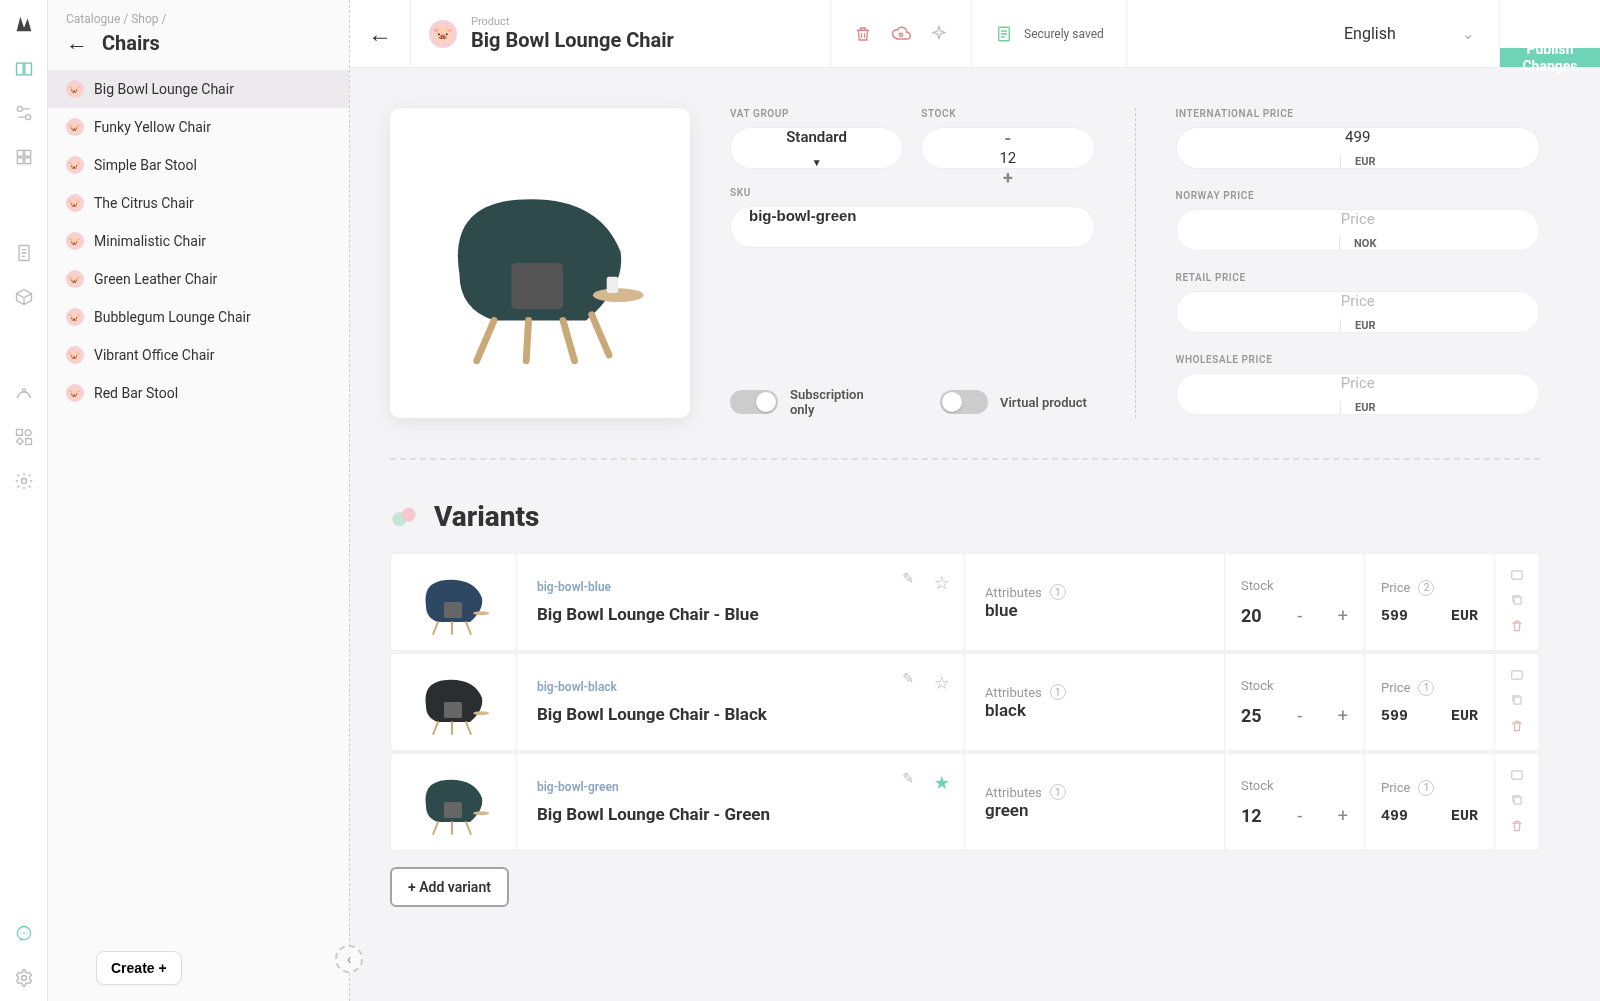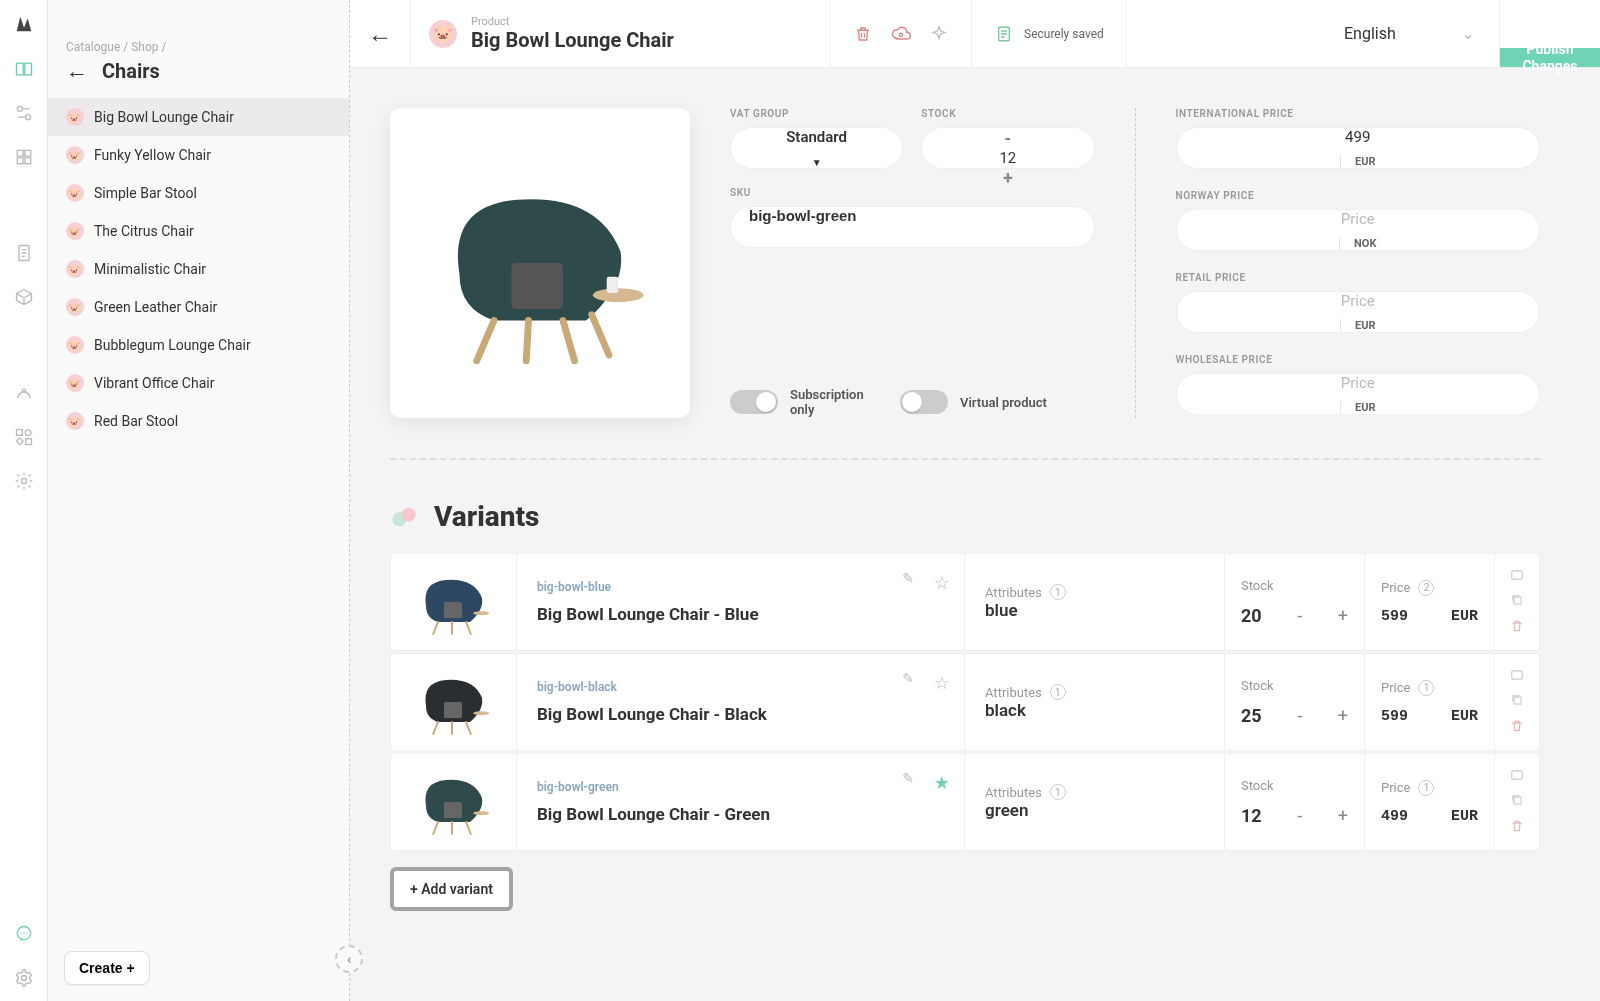--- a/index.html
+++ b/index.html
@@ -8,31 +8,31 @@
 
 
 .rail { width: 48px; background: #fff; border-right: 1px solid #e5e5e8; display: flex; flex-direction: column; align-items: center; padding: 12px 0; gap: 22px; }
 .rail .logo { width: 24px; height: 24px; display:flex; align-items:center; justify-content:center; }
 .rail-icon { width: 22px; height: 22px; display:flex; align-items:center; justify-content:center; color:#bbb; cursor:pointer; }
 .rail-icon.active { color:#6fc9b0;}
 .rail-spacer { flex:1; }
 
 
 .leftpanel { width: 302px; background:#fafafa; border-right: 1px dashed #ccc; position: relative; display:flex; flex-direction:column; }
-.lp-header { padding: 12px 18px 8px; margin-top: 28px; }
+.lp-header { padding: 12px 18px 8px; }
 .breadcrumb { font-size: 12px; color:#aaa; }
 .lp-title-row { display:flex; align-items:center; gap:14px; margin-top:4px;}
 .lp-title { font-size:20px; font-weight:700; color:#333;}
 .back-arrow { font-size:22px; color:#333; cursor:pointer; }
 .lp-list { margin-top: 6px; }
 .lp-item { display:flex; align-items:center; gap:10px; padding: 10px 18px; font-size:14px; color:#333; cursor:pointer;}
 .lp-item.active { background:#eceaec; }
 .piggy { width:18px; height:18px; border-radius:50%; background:#f7d0d6; display:inline-flex; align-items:center; justify-content:center; font-size:10px; }
 .lp-footer { margin-top:auto; padding:16px; }
-.create-btn { background:#fff; border:1px solid #ddd; border-radius:8px; padding:8px 14px; font-weight:600; cursor:pointer; font-size:14px; box-shadow:0 1px 2px rgba(0,0,0,0.04);}
+.create-btn { background:#fff; border:1px solid #ddd; border-radius:8px; padding:8px 14px; font-weight:600; cursor:pointer; font-size:14px; box-shadow:0 1px 2px rgba(0,0,0,0.04);margin-left:32px;}
 .collapse-handle { position:absolute; right:-14px; bottom:28px; width:28px; height:28px; border:2px dashed #ccc; border-radius:50%; background:#fafafa; display:flex; align-items:center; justify-content:center; color:#888; cursor:pointer;}
 
 
 .main { flex:1; overflow-y:auto; padding-bottom:80px; }
 
 
 .topbar { display:flex; align-items:stretch; background:#fff; margin:0 0 0 0; border-bottom:1px solid #eee; height:68px;}
 .tb-back { width:60px; display:flex; align-items:center; justify-content:center; font-size:24px; cursor:pointer; color:#333;}
 .tb-product { display:flex; align-items:center; gap:14px; padding-left:18px; flex:0 0 auto; width:420px; border-left:1px solid #eee;}
 .tb-product-meta { display:flex; flex-direction:column; }
@@ -60,21 +60,21 @@
 .pill { background:#fff; border-radius:22px; height:42px; display:flex; align-items:center; padding:0 18px; font-size:15px; color:#333; border:1px solid #eee;flex-direction:column;}
 .pill.select { font-weight:600; justify-content:space-between;}
 .pill.select .caret { font-size:10px;}
 .stock-pill { justify-content:space-between;}
 .stock-pill .stepbtn { color:#888; font-weight:700; font-size:18px; cursor:pointer; padding:0 4px;}
 .pill input { border:none; outline:none; background:transparent; width:100%; font-size:15px; color:#333; font-weight:600;}
 .pill .placeholder { color:#bbb;}
 .pill.price { justify-content:space-between;}
 .pill.price .cur { font-size:11px; font-weight:700; color:#666; border-left:1px solid #e5e5e5; padding-left:14px;}
 
-.toggles { display:flex; gap:20px; margin-top:10px;}
+.toggles { display:flex; gap:60px; margin-top:10px;}
 .toggle-group { display:flex; align-items:center; gap:12px;}
 .switch { width:48px; height:24px; border-radius:12px; background:#ccc; position:relative; cursor:pointer;}
 .switch .knob { position:absolute; width:20px; height:20px; border-radius:50%; background:#fff; top:2px; right:2px; box-shadow:0 1px 2px rgba(0,0,0,0.2);}
 .switch.off .knob { left:2px; right:auto;}
 .toggle-label { font-size:13px; font-weight:600; color:#555; line-height:1.2; max-width:90px;}
 
 .divider-h { border-top:2px dashed #ddd; margin:40px 0;}
 
 
 .variants-header { display:flex; align-items:center; gap:16px; margin-bottom:20px;}
@@ -95,21 +95,21 @@
 .vr-lab .circ { display:inline-flex; width:16px; height:16px; border:1px solid #ccc; border-radius:50%; align-items:center; justify-content:center; font-size:10px; color:#aaa;}
 .vr-val { font-size:17px; font-weight:600; color:#333;}
 .vr-stock { width:140px; border-right:1px solid #eee; padding:14px 16px; display:flex; flex-direction:column; justify-content:center; gap:12px;}
 .vr-stock-inner { display:flex; align-items:center; justify-content:space-between; font-size:18px; font-weight:700;}
 .vr-stock-inner .stepbtn { color:#888; cursor:pointer; font-size:18px; font-weight:400;}
 .vr-price { width:130px; border-right:1px solid #eee; padding:14px 16px; display:flex; flex-direction:column; justify-content:center; gap:12px;}
 .vr-price-row { display:flex; justify-content:space-between; font-size:15px; font-weight:700;font-family:Liberation Mono, monospace;}
 .vr-actions { width:44px; display:flex; flex-direction:column; align-items:center; justify-content:space-around; padding:10px 0;}
 .vr-action-ic { color:#ccc; cursor:pointer; font-size:14px;}
 
-.add-variant { display:inline-block; background:#fff; border:4px solid #a3a3a3; border-radius:6px; padding:10px 16px; font-weight:600; cursor:pointer; margin-top:14px; font-size:14px;}
+.add-variant { display:inline-block; background:#fff; border:2px solid #a3a3a3; border-radius:6px; padding:10px 16px; font-weight:600; cursor:pointer; margin-top:14px; font-size:14px;}
 </style>
 </head>
 <body>
 
 <div class="app">
 
   <div class="rail">
     <div class="logo">
       <svg viewBox="0 0 24 24" width="22" height="22">
           <path d="M4 20 L8 4 L12 16 L16 6 L20 20 Z" fill="#444"></path>

